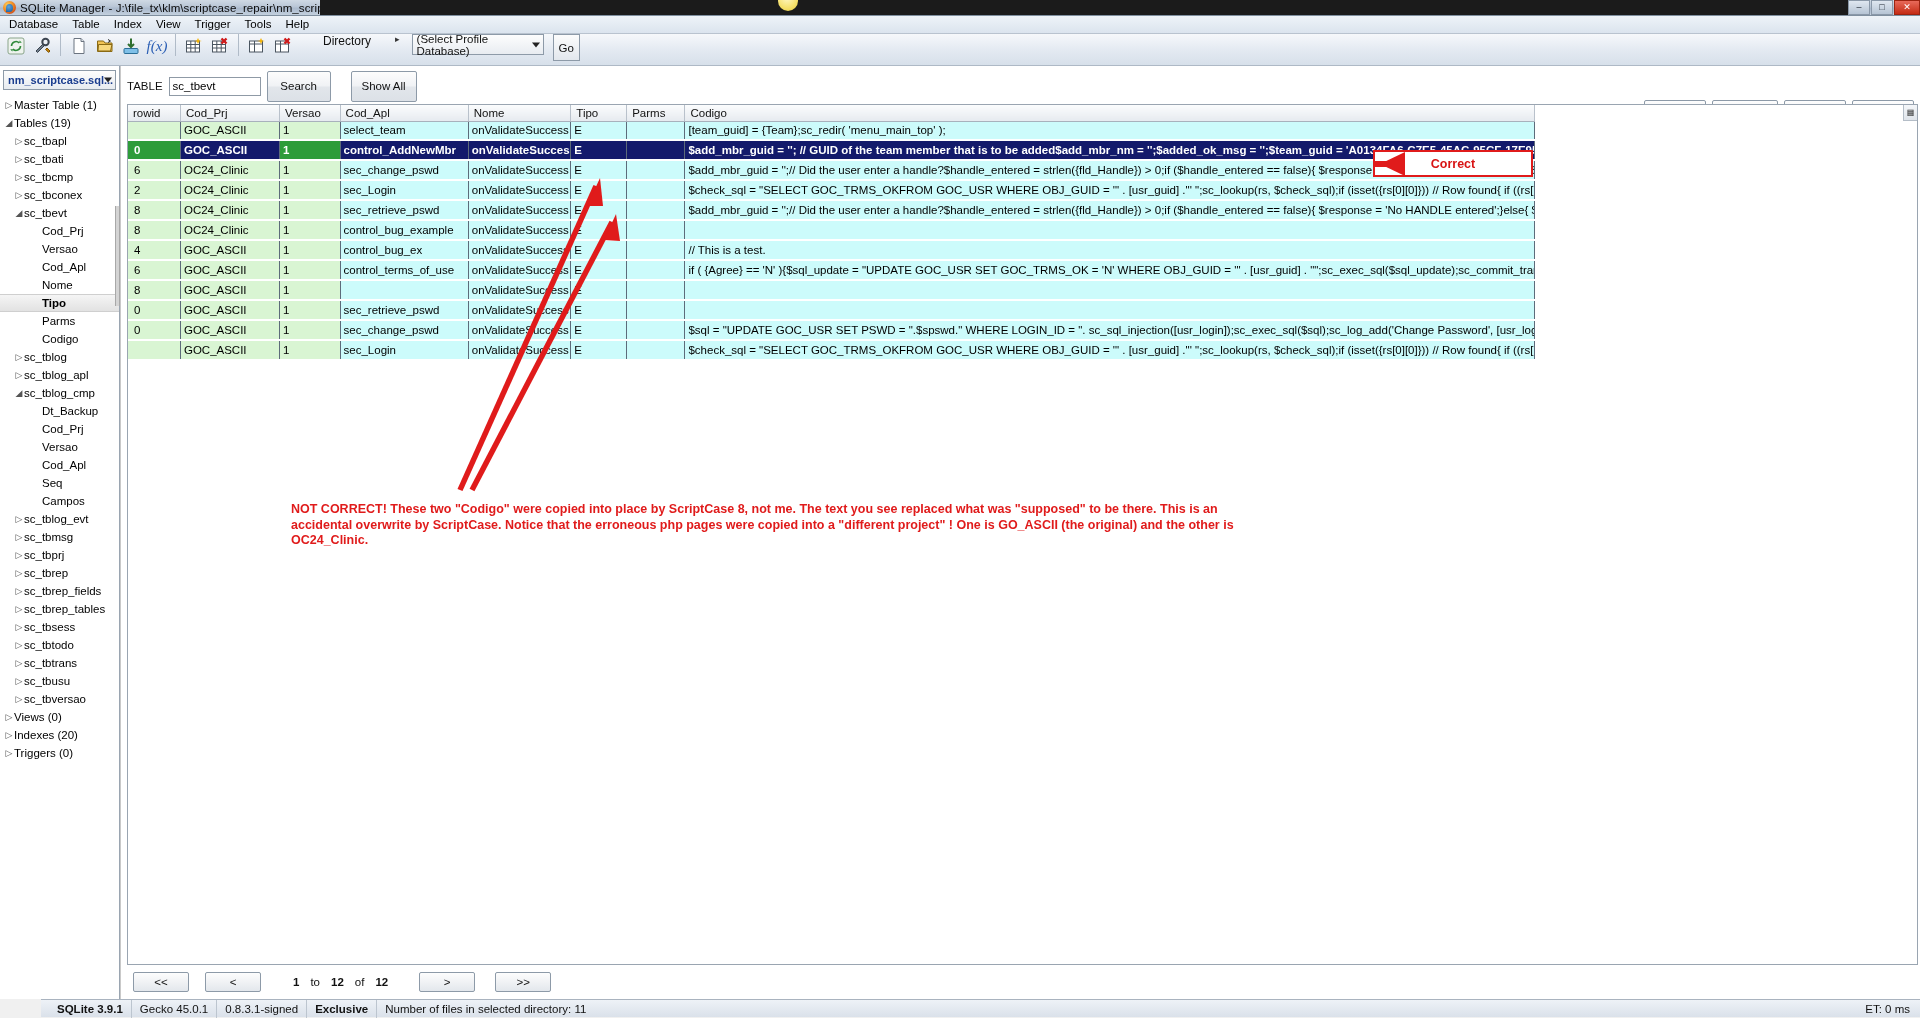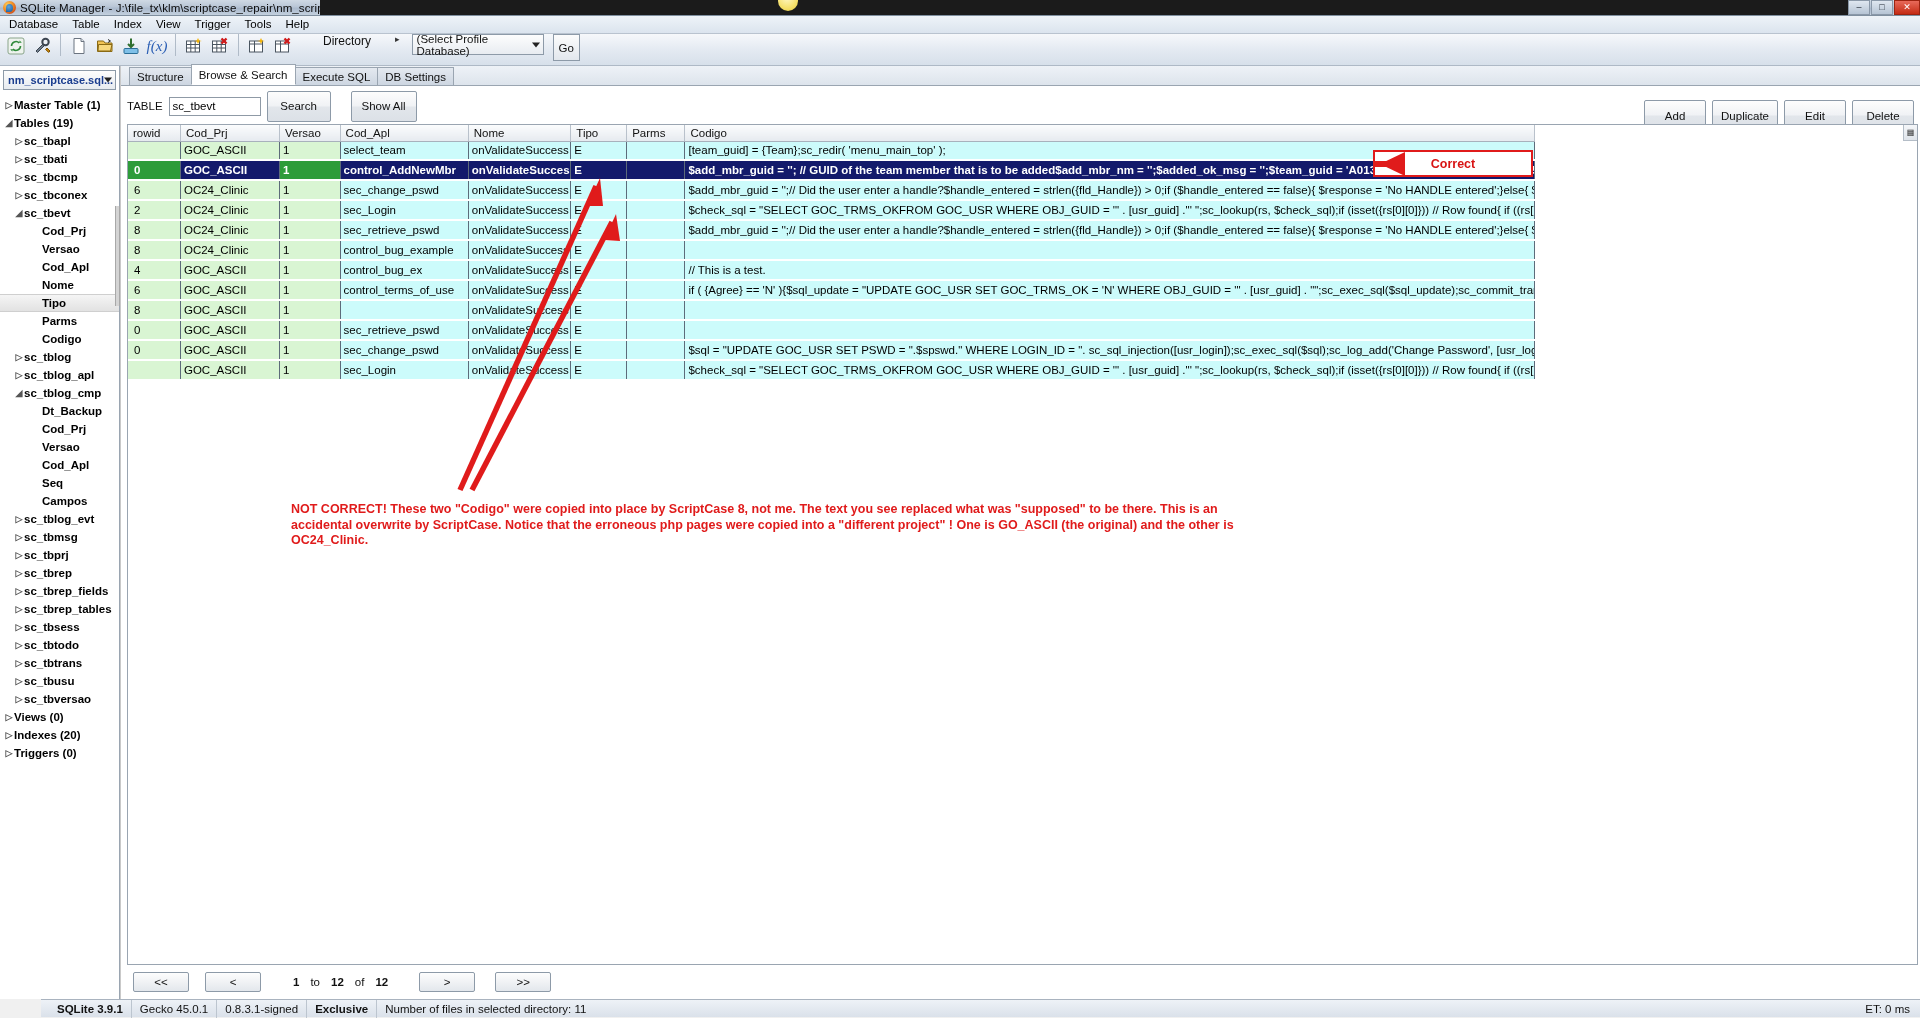--- a/index.html
+++ b/index.html
@@ -150,21 +150,21 @@
     border-left: 4px solid transparent; border-right: 4px solid transparent;
     border-top: 5px solid #222;
   }
   #tree {
     flex: 1; overflow: hidden;
     padding-top: 3px;
     font-size: 11.5px; color: #000;
   }
   .tnode {
     height: 18px; display: flex; align-items: center;
-    white-space: nowrap; cursor: default; font-weight: bold;
+    white-space: nowrap; cursor: default;
   }
   .tnode.sel {
     background: linear-gradient(to bottom, #f5f5f5, #e2e2e2);
     border-top: 1px solid #cfcfcf; border-bottom: 1px solid #cfcfcf;
     font-weight: bold;
   }
   .tw { width: 10px; flex: 0 0 10px; font-size: 8px; color: #555; text-align: center; }
   .tw.open::before { content: "\25E2"; font-size: 9px; }
   .tw.closed::before { content: "\25B7"; font-size: 9px; }
   .lvl0 { padding-left: 4px; }
@@ -612,26 +612,20 @@
         <div class="tnode lvl0">
           <span class="tw closed"></span>
           <span>Triggers (0)</span>
         </div>
       </div>
     <div class="splitter"></div>
   </div>
 
   <div id="content">
 
-    <div id="tabs">
-      <div class="tab">Structure</div>
-      <div class="tab active">Browse &amp; Search</div>
-      <div class="tab">Execute SQL</div>
-      <div class="tab">DB Settings</div>
-    </div>
 
     <div id="table-bar">
       <span class="lbl">TABLE</span>
       <input id="table-input" type="text" value="sc_tbevt" style="">
       <div class="btn" style="min-width:64px;">Search</div>
       <div class="btn" style="min-width:66px;margin-left:14px;">Show All</div>
     </div>
 
     <div id="crud-bar">
       <div class="btn">Add</div>

